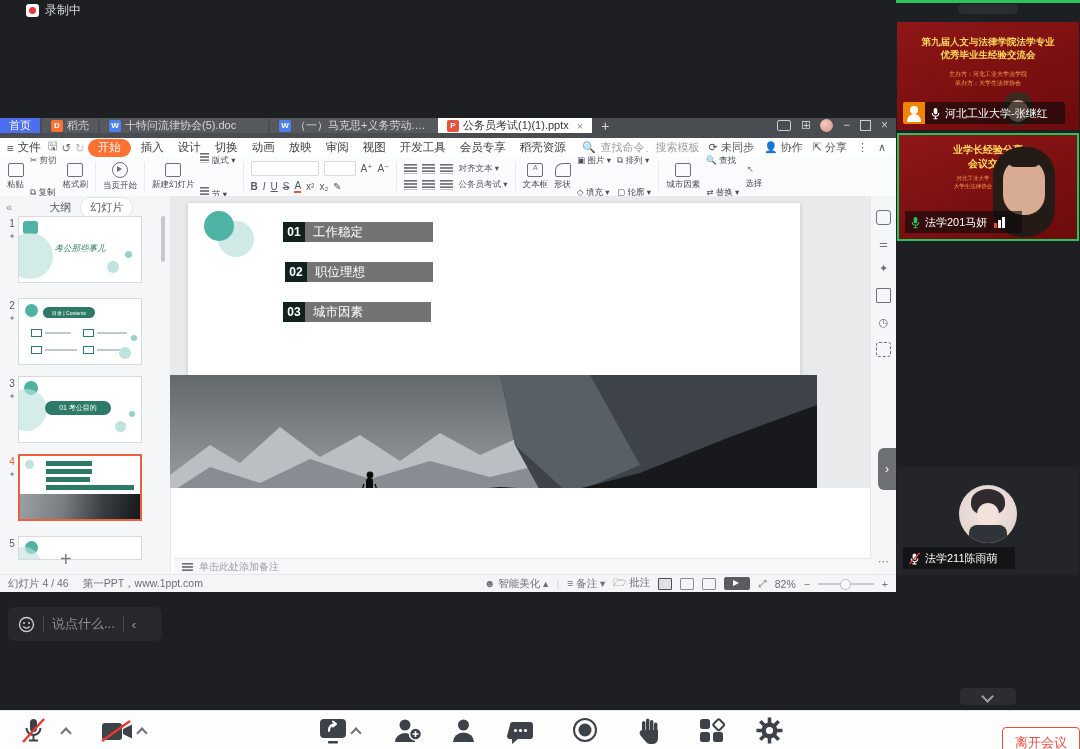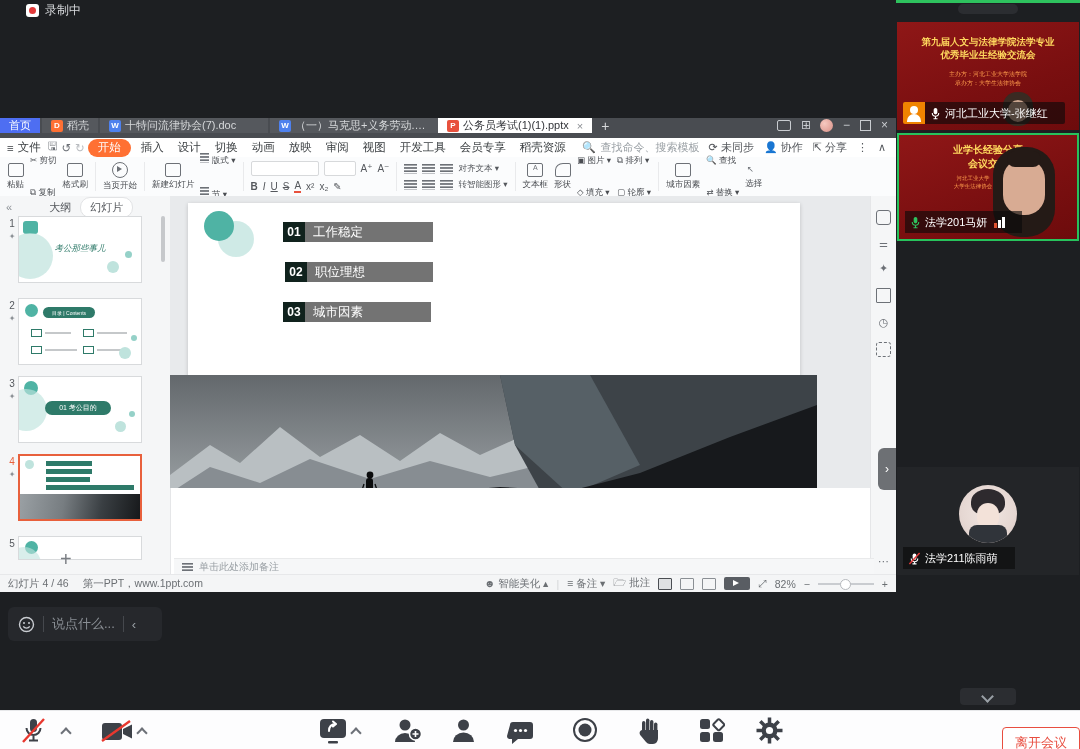--- a/index.html
+++ b/index.html
@@ -119,21 +119,21 @@
   <div class="wtabs">
     <div class="wtab home">
         <span>首页</span>
       </div>
     <div class="wtab doc">
       <span class="ficon" style="background:#ff7033;">D</span>
       <span>稻壳</span>
     </div>
     <div class="wtab doc" style="width:150px;">
       <span class="ficon" style="background:#4e81ee;">W</span>
-      <span style="overflow:hidden;text-overflow:ellipsis;">十特问流律协会(7).doc</span>
+      <span style="overflow:hidden;text-overflow:ellipsis;">十特问流律协会(5).doc</span>
     </div>
     <div class="wtab doc" style="width:160px;">
       <span class="ficon" style="background:#4e81ee;">W</span>
       <span style="overflow:hidden;text-overflow:ellipsis;">（一）马克思+义务劳动.docx</span>
     </div>
     <div class="wtab active">
       <span class="ficon" style="background:#e8513d;">P</span>
       <span>公务员考试(1)(1).pptx</span>
       <span class="x">×</span>
     </div>
@@ -237,21 +237,21 @@
       <div class="glyphrow">
         <span class="lines"></span>
         <span class="lines"></span>
         <span class="lines"></span>
         <span style="font-size:8.5px;"><span>对齐文本</span> ▾</span>
       </div>
       <div class="glyphrow">
         <span class="lines"></span>
         <span class="lines"></span>
         <span class="lines"></span>
-        <span style="font-size:8.5px;"><span>转智能图形</span> ▾</span>
+        <span style="font-size:8.5px;"><span>公务员考试</span> ▾</span>
       </div>
     </div>
     <div class="rdiv"></div>
     <div class="rg">
       <div class="rbig">
           <span class="rico" style="font-size:7px;text-align:center;color:#6d7177;">A</span>
           <span>文本框</span>
         </div>
       <div class="rbig">
           <span class="rico" style="border-radius:50% 2px 2px 2px;"></span>

